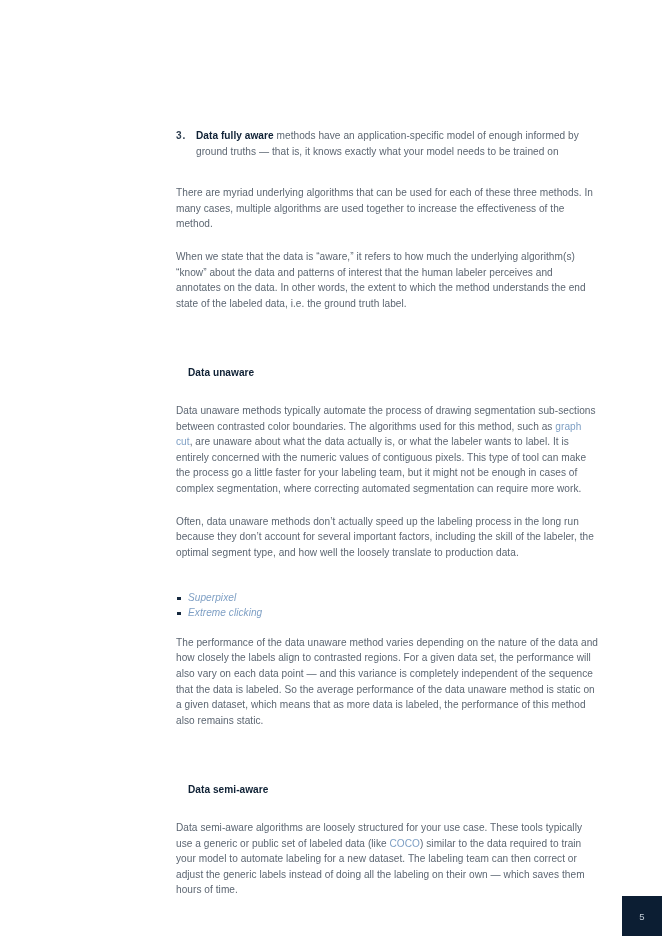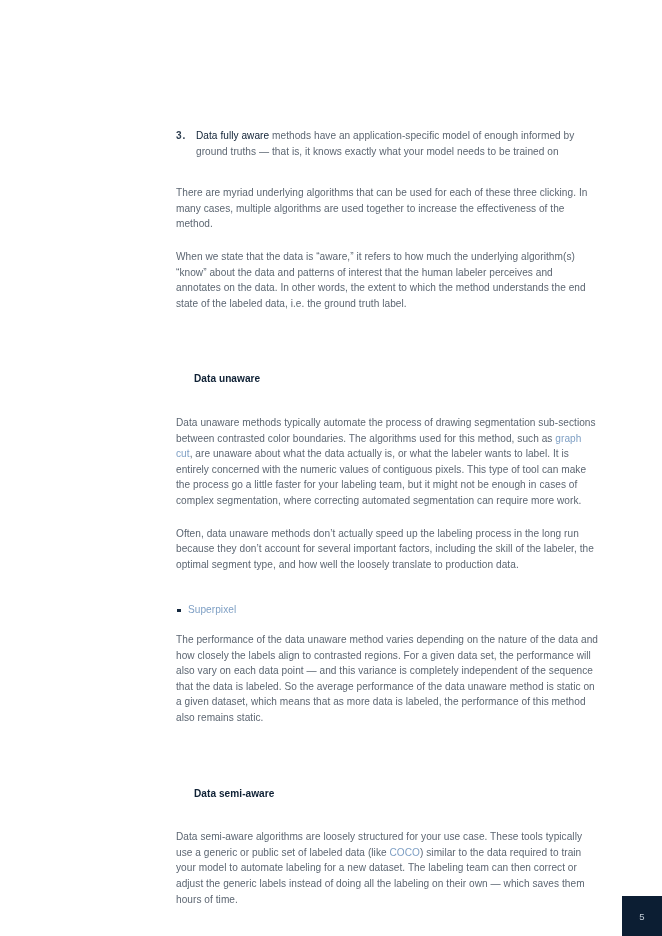--- a/index.html
+++ b/index.html
@@ -50,60 +50,61 @@
   .num-marker {
     position: absolute;
     left: 0;
     top: 0;
     font-size: 10.1px;
     font-weight: 700;
     color: #2d3e50;
     letter-spacing: 0.08em;
   }
   .num-item b {
-    font-weight: 400;
+    font-weight: 700;
     color: #0f2135;
   }
 
   
   p.body {
     margin: 0;
     font-size: 10.1px;
     line-height: 15.6px;
     color: #5c6672;
     letter-spacing: 0.005em;
   }
 
   .gap-lg { height: 26px; }
   .gap-md { height: 17px; }
   .gap-section { height: 42px; }
   .gap-heading { height: 10px; }
   .gap-list { height: 14px; }
 
   
   h2.section-heading {
-    margin: 18px;
+    margin: 12px;
     font-size: 10.1px;
     font-weight: 700;
     line-height: 15.6px;
     color: #0f2135;
     letter-spacing: 0.005em;
   }
 
   
   a.link, .link {
     color: #7e9fc4;
     text-decoration: none;
   }
 
   
   ul.bullet-list {
     margin: 0;
     padding: 0;
     list-style: none;
+    font-style: italic;
   }
   ul.bullet-list li {
     position: relative;
     padding-left: 12px;
     font-size: 10.1px;
     line-height: 14.8px;
     color: #7e9fc4;
     letter-spacing: 0.005em;
   }
   ul.bullet-list li .sq-bullet {
@@ -143,21 +144,21 @@
 
     <ol class="num-list">
       <li class="num-item">
         <span class="num-marker">3.</span>
         <b>Data fully aware</b><span> methods have an application-specific model of enough informed by ground truths — that is, it knows exactly what your model needs to be trained on</span>
       </li>
     </ol>
 
     <div class="gap-lg"></div>
 
-    <p class="body">There are myriad underlying algorithms that can be used for each of these three clicking. In many cases, multiple algorithms are used together to increase the effectiveness of the method.</p>
+    <p class="body">There are myriad underlying algorithms that can be used for each of these three methods. In many cases, multiple algorithms are used together to increase the effectiveness of the method.</p>
 
     <div class="gap-md"></div>
 
     <p class="body">When we state that the data is “aware,” it refers to how much the underlying algorithm(s) “know” about the data and patterns of interest that the human labeler perceives and annotates on the data. In other words, the extent to which the method understands the end state of the labeled data, i.e. the ground truth label.</p>
 
     <div class="gap-section"></div>
 
     <h2 class="section-heading">Data unaware</h2>
 
     <div class="gap-heading"></div>
@@ -171,20 +172,24 @@
     <div class="gap-md"></div>
 
 
     <div class="gap-list"></div>
 
     <ul class="bullet-list">
       <li>
         <span class="sq-bullet"></span>
         <a class="link" href="#">Superpixel</a>
       </li>
+      <li>
+        <span class="sq-bullet"></span>
+        <a class="link" href="#">Extreme clicking</a>
+      </li>
     </ul>
 
     <div class="gap-list"></div>
 
     <p class="body">The performance of the data unaware method varies depending on the nature of the data and how closely the labels align to contrasted regions. For a given data set, the performance will also vary on each data point — and this variance is completely independent of the sequence that the data is labeled. So the average performance of the data unaware method is static on a given dataset, which means that as more data is labeled, the performance of this method also remains static.</p>
 
     <div class="gap-section"></div>
 
     <h2 class="section-heading">Data semi-aware</h2>
 

